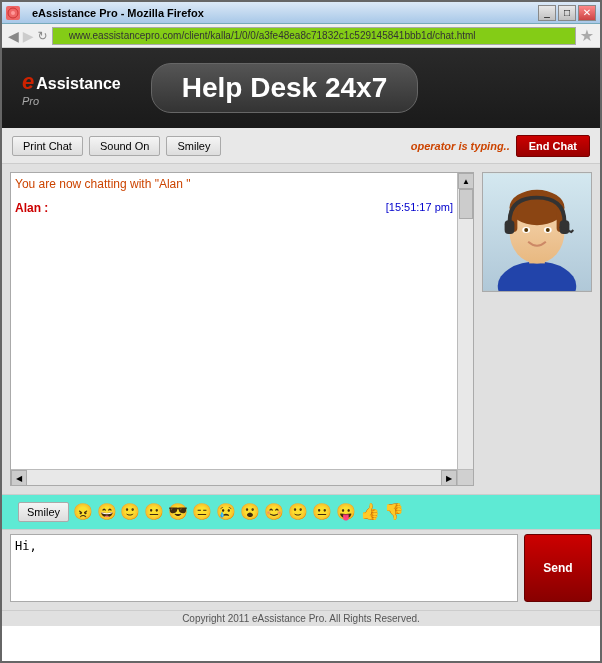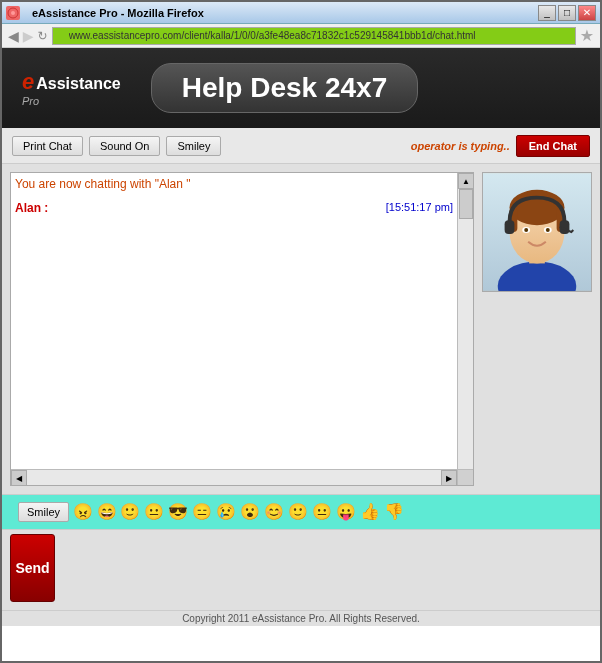--- a/index.html
+++ b/index.html
@@ -248,26 +248,26 @@
     .chat-input {
       flex: 1;
       height: 68px;
       border: 1px solid #aaa;
       padding: 4px;
       font-size: 12px;
       resize: none;
       background: #fff;
     }
     .send-btn {
-      width: 45px;
+      width: 68px;
       height: 68px;
       background: linear-gradient(to bottom, #cc0000, #880000);
       color: #fff;
       border: 1px solid #660000;
-      font-size: 14px;
+      font-size: 12px;
       font-weight: bold;
       cursor: pointer;
       border-radius: 3px;
     }
 
     
     .footer {
       background: #e0e0e0;
       height: 16px;
       display: flex;
@@ -485,18 +485,19 @@
   <span class="emoji">😮</span>
   <span class="emoji">😊</span>
   <span class="emoji">🙂</span>
   <span class="emoji">😐</span>
   <span class="emoji">😛</span>
   <span class="emoji">👍</span>
   <span class="emoji">👎</span>
 </div>
 
 <div class="input-area">
+  <textarea class="chat-input" style="">Hi,</textarea>
   <button class="send-btn">Send</button>
 </div>
 
 <div class="footer">
   <span>Copyright 2011 eAssistance Pro. All Rights Reserved.</span>
 </div>
 
 </body></html>

